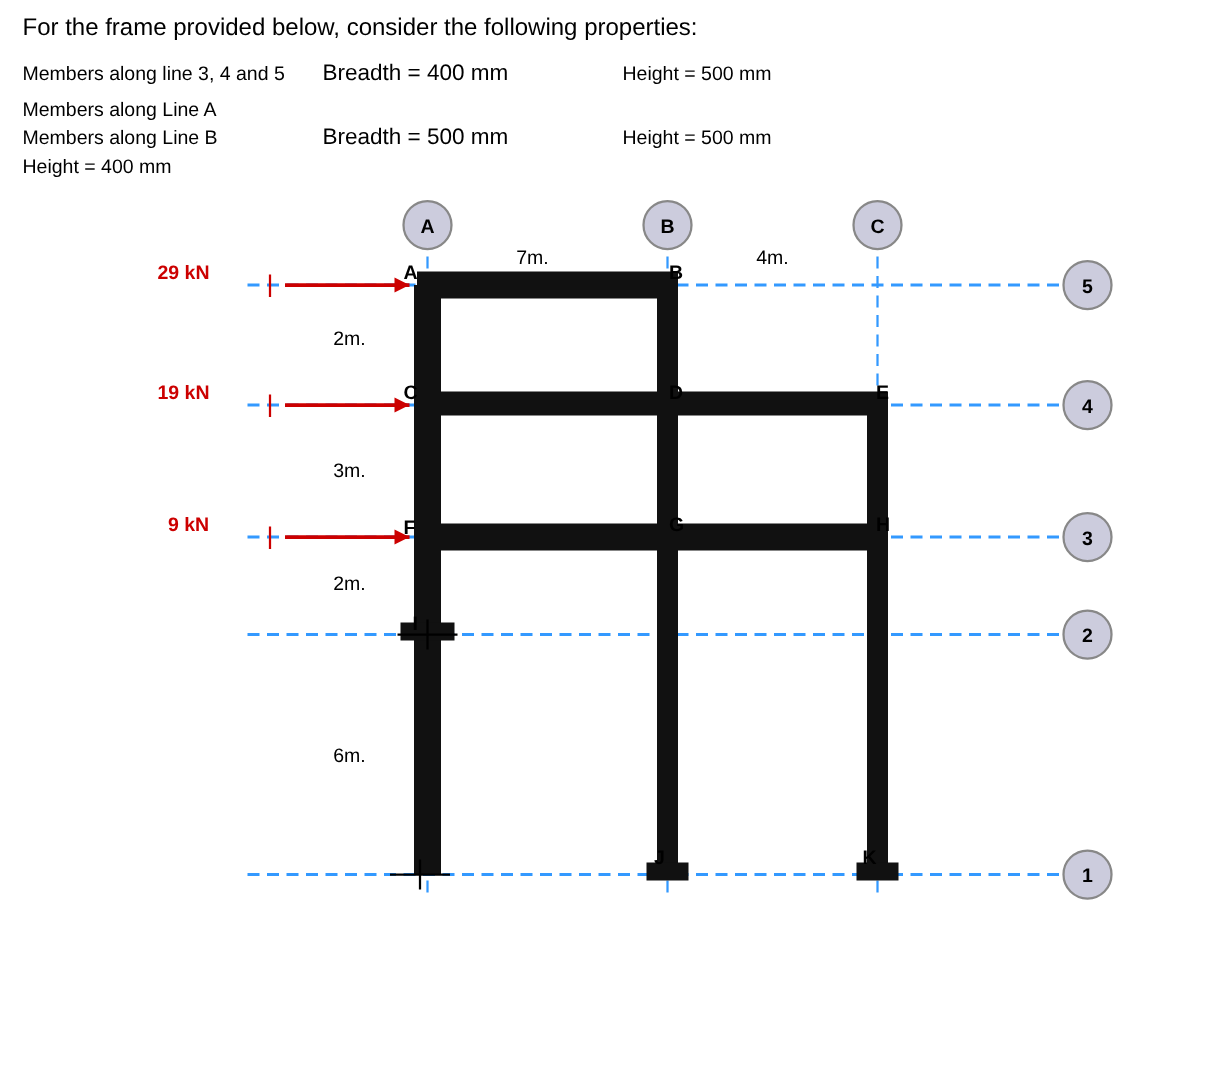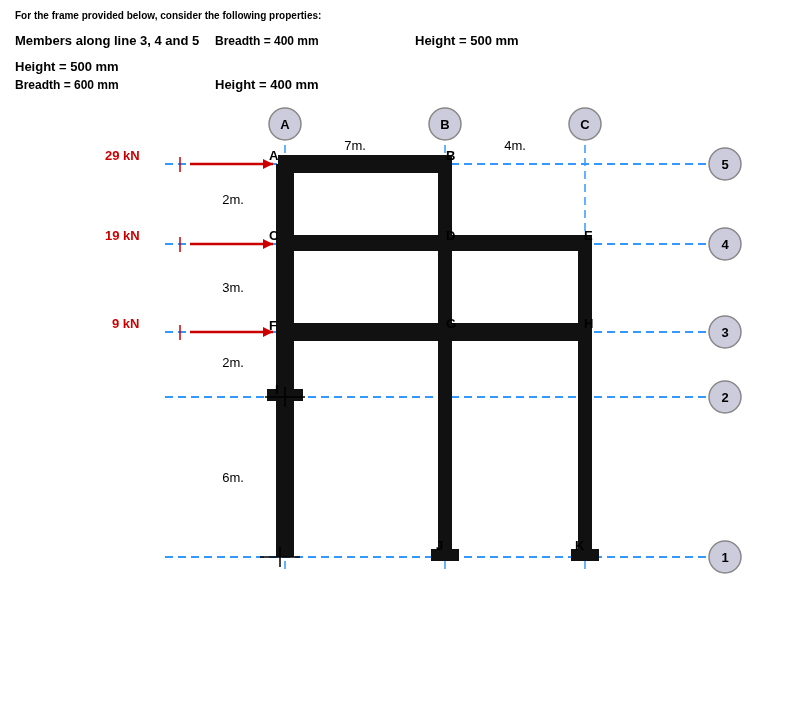--- a/index.html
+++ b/index.html
@@ -5,40 +5,39 @@
     * { margin: 0; padding: 0; box-sizing: border-box; }
     body {
       font-family: Arial, sans-serif;
       font-size: 13px;
       background: #fff;
       width: 811px;
       min-height: 719px;
       padding: 10px 15px;
     }
     .title {
-      font-weight: bold;
-      font-size: 10px;
+      font-weight: normal;
+      font-size: 16px;
       margin-bottom: 12px;
     }
     .props-table {
       margin-bottom: 10px;
-      font-weight: bold;
     }
     .props-row {
       display: flex;
       align-items: baseline;
       margin-bottom: 3px;
     }
     .props-label {
       width: 200px;
       font-size: 13px;
     }
     .props-val1 {
       width: 200px;
-      font-size: 12px;
+      font-size: 15px;
     }
     .props-val2 {
       font-size: 13px;
     }
     .diagram-area {
       position: relative;
       width: 780px;
       height: 510px;
       margin-top: 10px;
     }
@@ -56,27 +55,29 @@
 
 <div class="title">For the frame provided below, consider the following properties:</div>
 
 <div class="props-table">
   <div class="props-row">
     <div class="props-label">Members along line 3, 4 and 5</div>
     <div class="props-val1">Breadth = 400 mm</div>
     <div class="props-val2">Height = 500 mm</div>
   </div>
   <div class="props-row" style="margin-top:8px;">
+    <div class="props-label">Members along Line A</div>
     <div class="props-val2"></div>
   </div>
   <div class="props-row">
+    <div class="props-label">Members along Line B</div>
+    <div class="props-val1">Breadth = 500 mm</div>
     <div class="props-val2">Height = 500 mm</div>
   </div>
   <div class="props-row">
-    <div class="props-val1">Breadth = 600 mm</div>
     <div class="props-val2">Height = 400 mm</div>
   </div>
 </div>
 
 <div class="diagram-area">
   <svg class="diagram-svg" viewBox="0 0 780 510">
 
     <line x1="150" y1="62" x2="720" y2="62" stroke="#3399ff" stroke-width="2" stroke-dasharray="8,5"></line>
 
     <line x1="150" y1="142" x2="720" y2="142" stroke="#3399ff" stroke-width="2" stroke-dasharray="8,5"></line>

